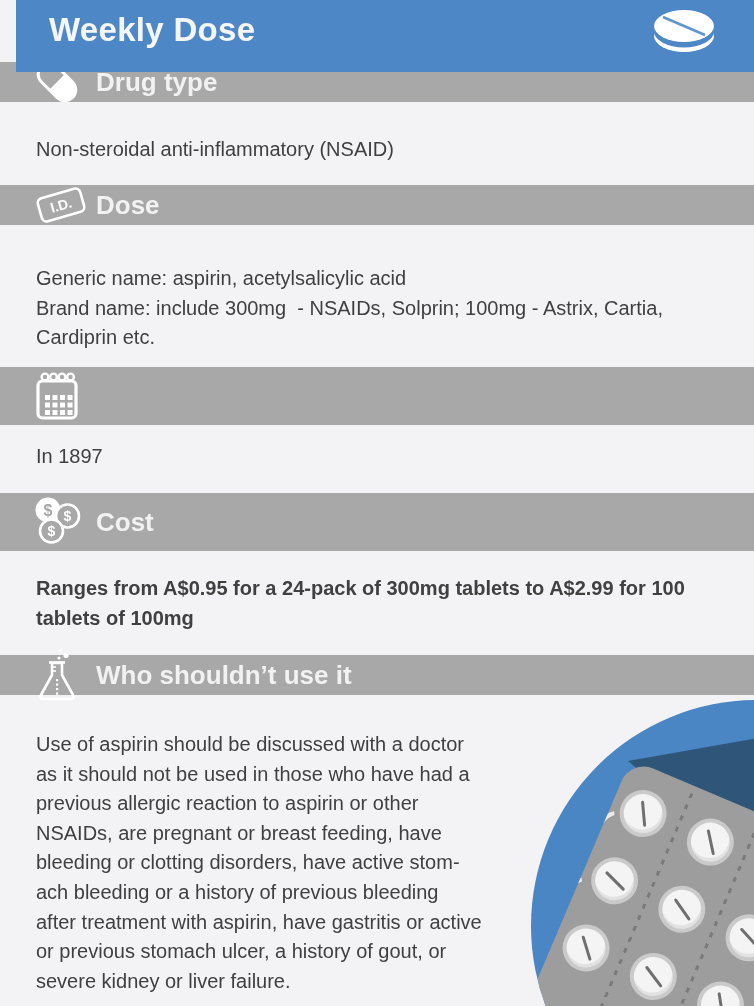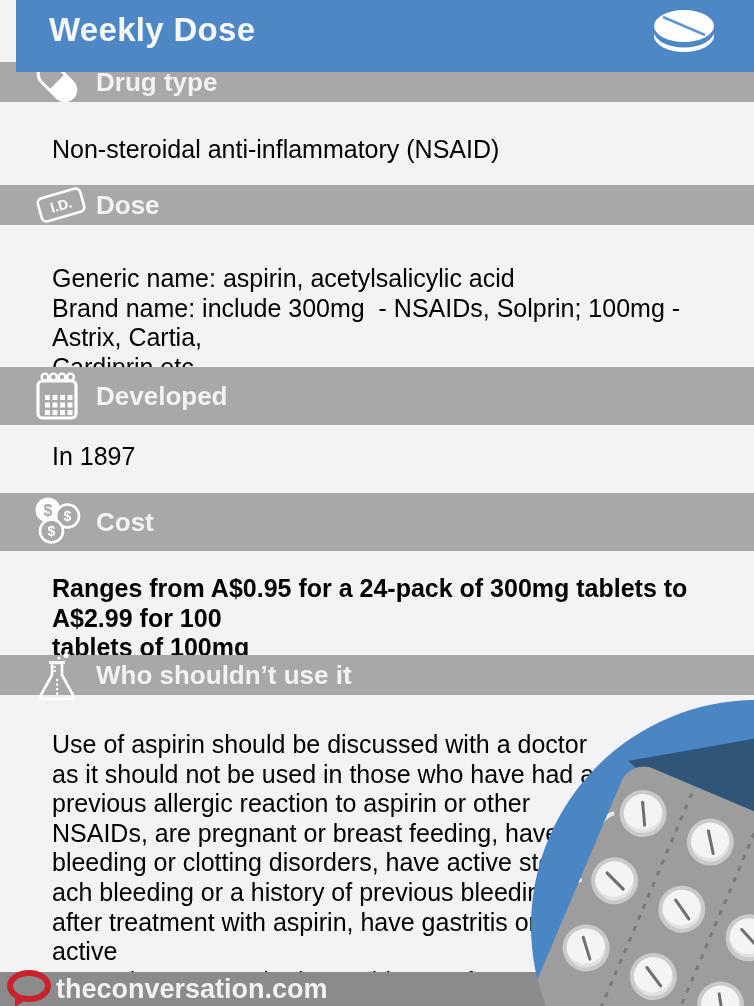--- a/index.html
+++ b/index.html
@@ -14,21 +14,21 @@
   
   .bar { position:absolute; left:0; width:754px; height:40px; background:#a9a8a8; z-index:3; }
   .bar .icon-box { position:absolute; left:33px; top:50%; transform:translateY(-50%); line-height:0; }
   .bar .label { position:absolute; left:96px; top:50%; transform:translateY(-50%); font-size:26px; font-weight:bold; color:#f2f2f3; }
   #bar-drugtype { top:62px; }
   #bar-name { top:185px; }
   #bar-developed { top:367px; height:58px; }
   #bar-cost { top:493px; height:58px; }
   #bar-who { top:655px; }
   
-  .content { position:absolute; left:52px; font-size:25px; line-height:29.5px; color:#000000; white-space:pre-wrap; z-index:0; }
+  .content { position:absolute; left:36px; font-size:20px; line-height:29.5px; color:#404040; white-space:pre-wrap; z-index:0; }
   #content-drugtype { top:135px; }
   #content-name { top:264px; }
   #content-developed { top:442px; }
   #content-cost { top:574px;font-weight:bold; }
   #content-who { top:730px; width:545px; line-height:29.6px; }
   
   .footer { position:absolute; left:0; top:972px; width:754px; height:34px; background:#8c8b8b; z-index:1;
             display:flex; align-items:center; }
   .footer svg { margin-left:6px; }
   .footer .site { font-size:27px; font-weight:bold; color:#f2f2f3; margin-left:4px; }
@@ -119,21 +119,20 @@
             <rect x="19.5" y="32.5" width="5" height="5"></rect>
             <rect x="27" y="32.5" width="5" height="5"></rect>
             <rect x="34.5" y="32.5" width="5" height="5"></rect>
           <rect x="12" y="40" width="5" height="5"></rect>
             <rect x="19.5" y="40" width="5" height="5"></rect>
             <rect x="27" y="40" width="5" height="5"></rect>
             <rect x="34.5" y="40" width="5" height="5"></rect>
         </g>
       </svg>
     </span>
-    <span class="label">Developed</span>
   </div>
   <div class="content" id="content-developed">In 1897</div>
 
   <div class="bar" id="bar-cost">
     <span class="icon-box">
       <svg width="54" height="52" viewBox="0 0 54 52">
         <circle cx="15" cy="14" r="12.5" fill="#ffffff"></circle>
         <text x="15" y="19.5" text-anchor="middle" font-size="16" font-weight="bold" fill="#a9a8a8">$</text>
         <circle cx="34.5" cy="20" r="11.5" fill="#a9a8a8" stroke="#ffffff" stroke-width="2.6"></circle>
         <text x="34.5" y="25" text-anchor="middle" font-size="14" font-weight="bold" fill="#ffffff">$</text>
@@ -209,21 +208,14 @@
         </div>
       <div class="tablet" style="left:155px;top:168px;">
           <i class="line" style="transform:rotate(58deg);"></i>
         </div>
 
       <div class="shine" style="left:-4px; top:52px;  transform:rotate(18deg);"></div>
       <div class="shine" style="left:-8px; top:126px; transform:rotate(18deg);"></div>
     </div>
   </div>
 
-  <div class="footer">
-    <svg width="46" height="40" viewBox="0 0 46 40">
-      <ellipse cx="23" cy="17" rx="19" ry="13" fill="none" stroke="#c8232c" stroke-width="6"></ellipse>
-      <path d="M9 25 L9 38 L23 28.5 Z" fill="#c8232c"></path>
-    </svg>
-    <span class="site">theconversation.com</span>
-  </div>
 
 </div>
 
 </body></html>

